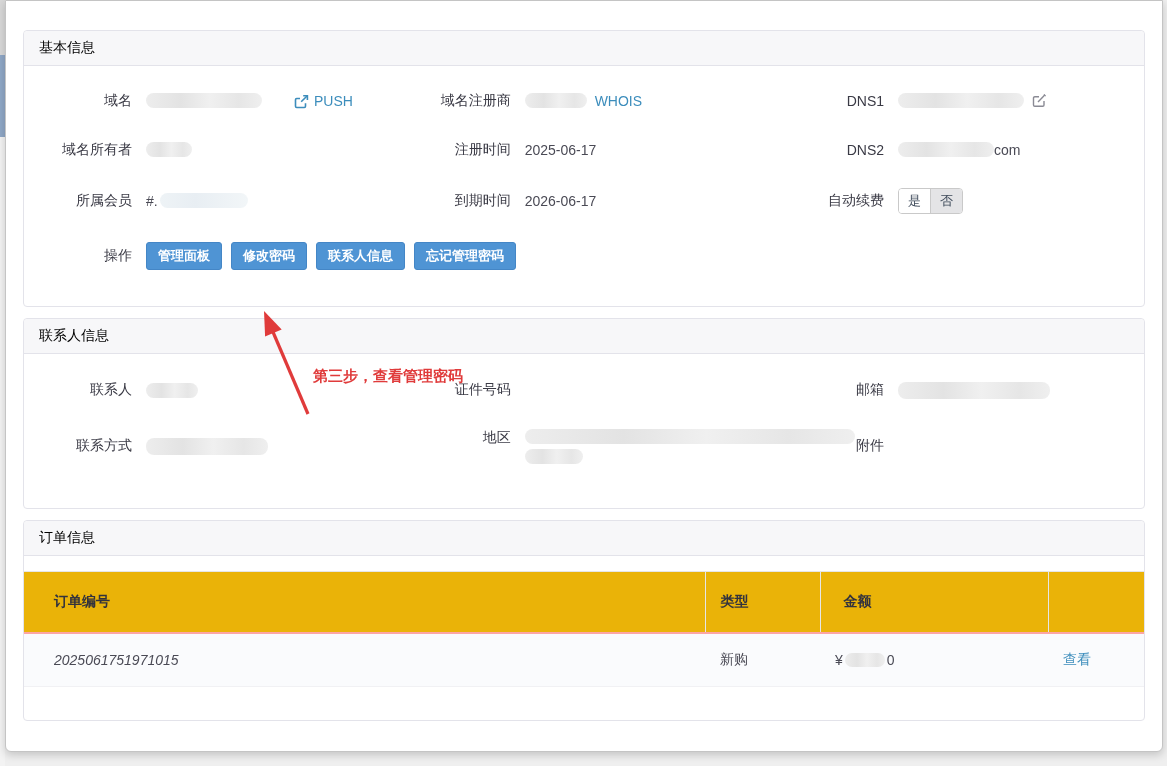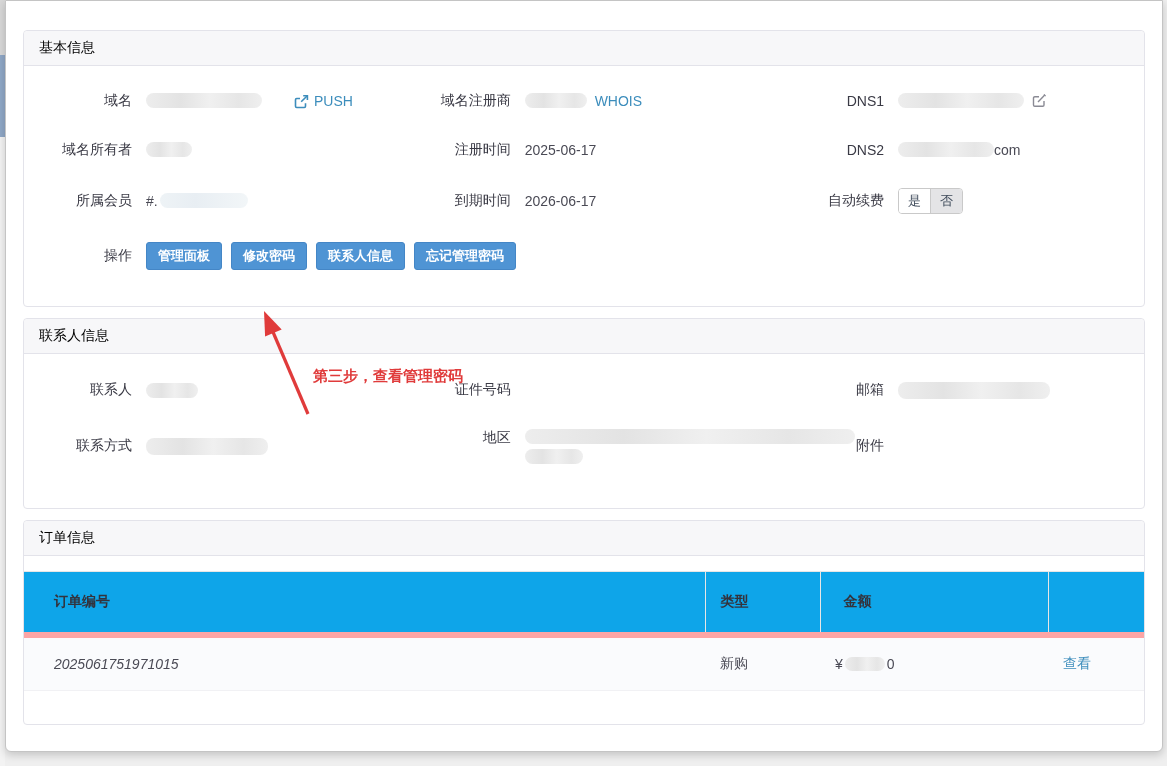--- a/index.html
+++ b/index.html
@@ -81,21 +81,21 @@
 
   
   .note-text { position:absolute; left:307px; top:366px; color:#e03b3b; font-size:15px; white-space:nowrap; z-index:5;font-weight:bold; }
   .note-arrow { position:absolute; left:240px; top:300px; z-index:5; }
 
   
   .order-gap { height:15px; }
   table.otable { width:100%; border-collapse:collapse; border-top:1px solid #e6e6e6; table-layout:fixed; }
   .otable th {
     text-align:left; font-size:14px; font-weight:700; color:#33333d;
-    padding:21px 15px; border-bottom:6px solid #fca5a5; background:#0ea5e9;
+    padding:21px 15px; border-bottom:2px solid #fca5a5; background:#eab308;
   }
   .otable th + th { border-left:1px solid #e6e6e6; }
   .otable th:first-child { padding-left:30px; }
   .otable td { font-size:14px; color:#4a4a55; padding:17px 15px; background:#fafbfd; border-bottom:1px solid #f1f1f4; }
   .otable td:first-child { padding-left:30px;font-style:italic; }
   .otable .c1 { width:681px; } .otable .c2 { width:115px; } .otable .c3 { width:228px;padding-left:23px; }
   .amount { display:inline-flex; align-items:center; gap:2px; }
   .view-link { color:#3c8dbc; cursor:pointer; font-size:14px; text-decoration:none; }
   .order-bottom { height:33px; }
 </style>

